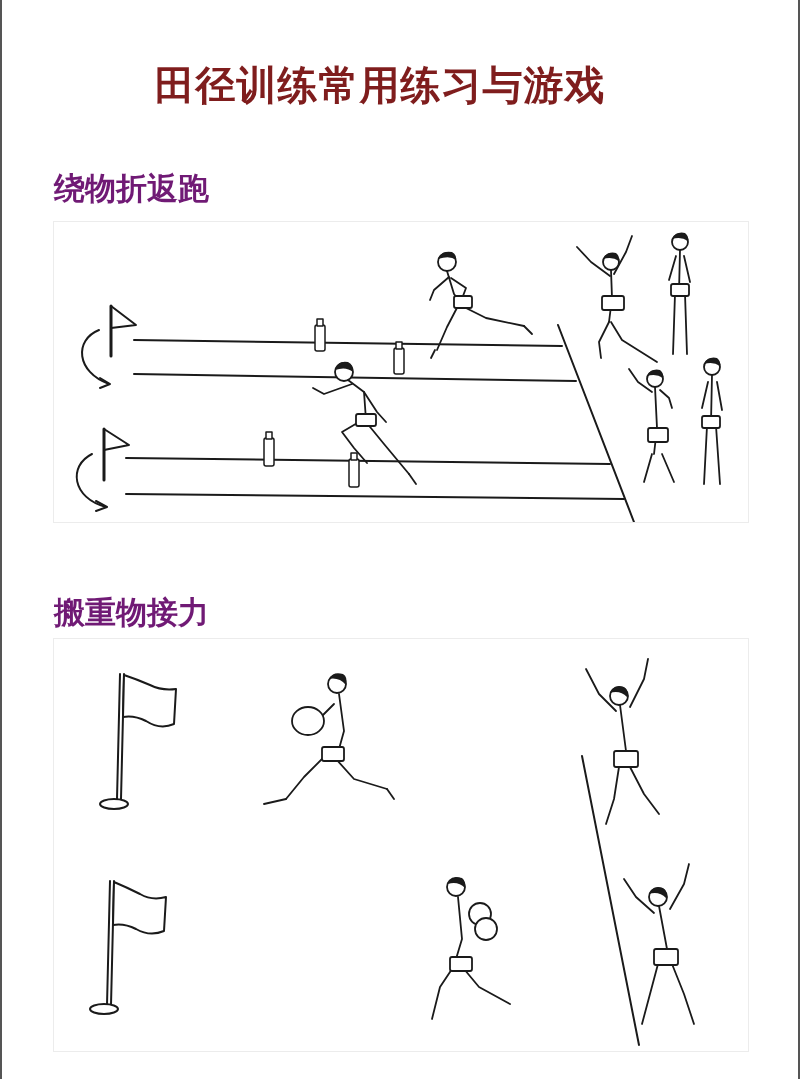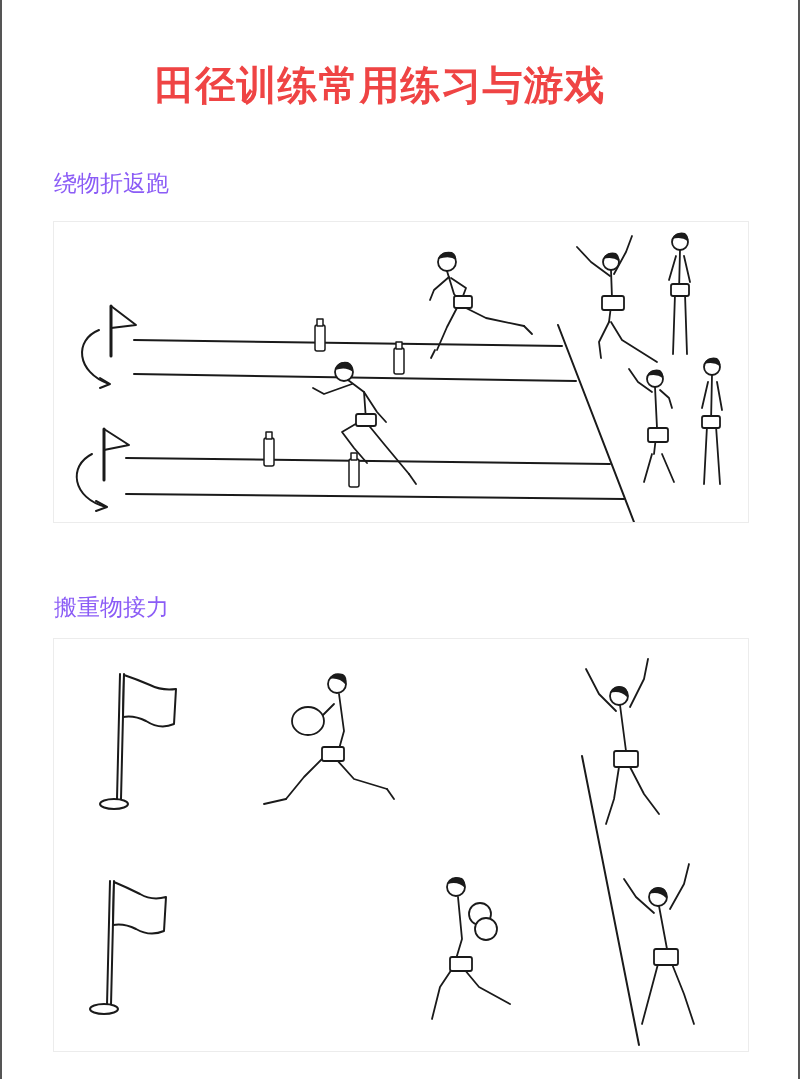--- a/index.html
+++ b/index.html
@@ -4,24 +4,24 @@
 <style>
   html, body { margin: 0; padding: 0; }
   body {
     width: 800px; height: 1079px; background: #ffffff; position: relative; overflow: hidden;
     font-family: "DejaVu Sans", "Liberation Sans", sans-serif;
   }
   .edge-left { position: absolute; left: 0; top: 0; width: 2px; height: 1079px; background: #555555; }
   .edge-right { position: absolute; right: 0; top: 0; width: 2px; height: 1079px; background: #555555; }
   .page-title {
     position: absolute; left: 0; top: 58px; width: 760px; text-align: center;
-    font-size: 40px; font-weight: bold; color: #ef4444; letter-spacing: 1px;
+    font-size: 40px; font-weight: bold; color: #7f1d1d; letter-spacing: 1px;
   }
   .section-title {
-    position: absolute; left: 54px; font-size: 23px; font-weight: normal; color: #8b5cf6;
+    position: absolute; left: 54px; font-size: 31px; font-weight: bold; color: #701a75;
   }
   .figure {
     position: absolute; background: #ffffff; border: 1px solid #ececec;
   }
   .figure svg { display: block; }
   .ink { stroke: #1a1a1a; fill: none; stroke-linecap: round; stroke-linejoin: round; }
   .ink-fill { fill: #1a1a1a; stroke: none; }
   .paper { fill: #ffffff; stroke: #1a1a1a; stroke-linejoin: round; }
 </style>
 </head>

